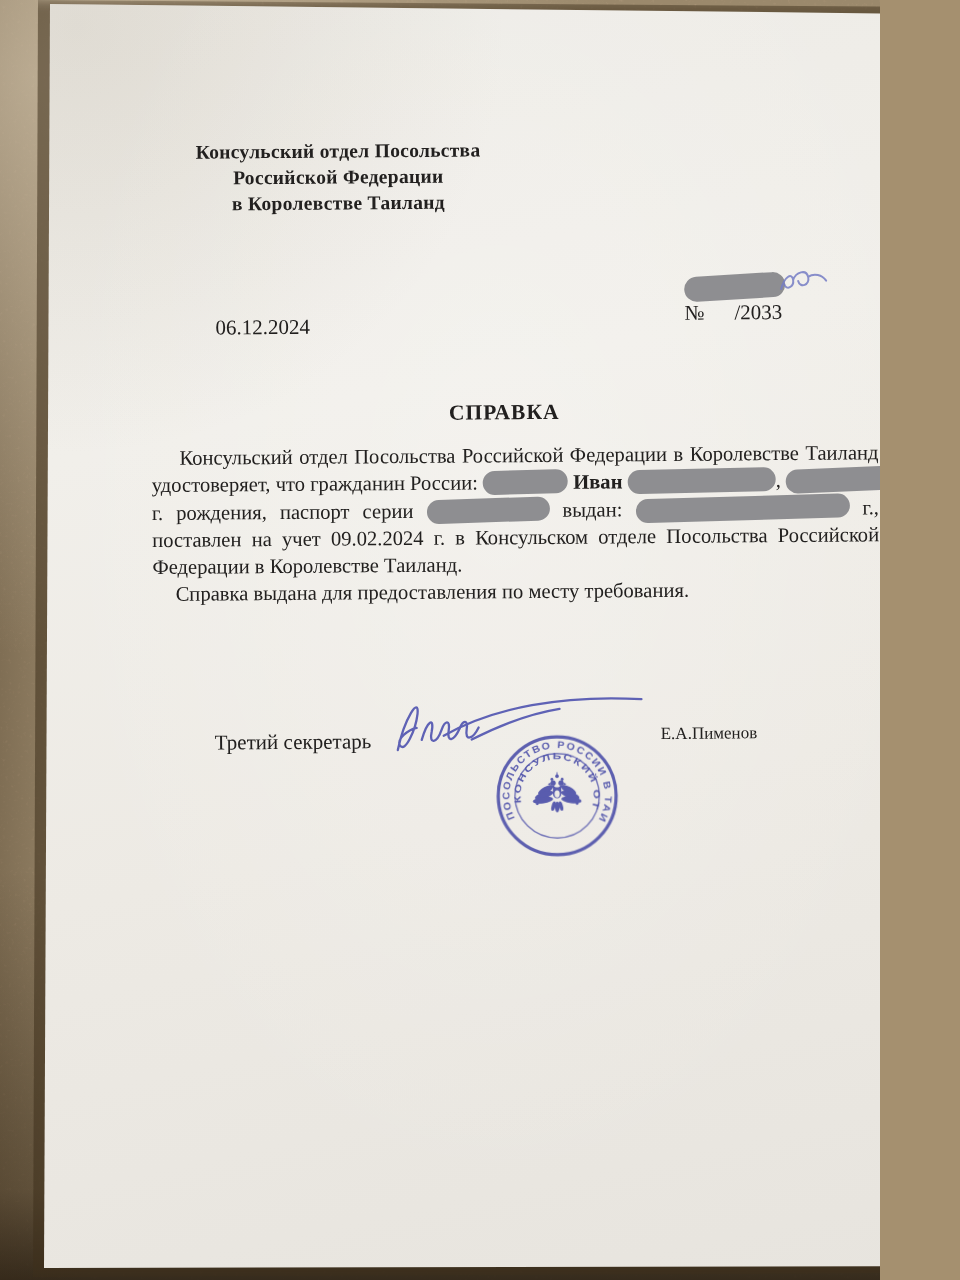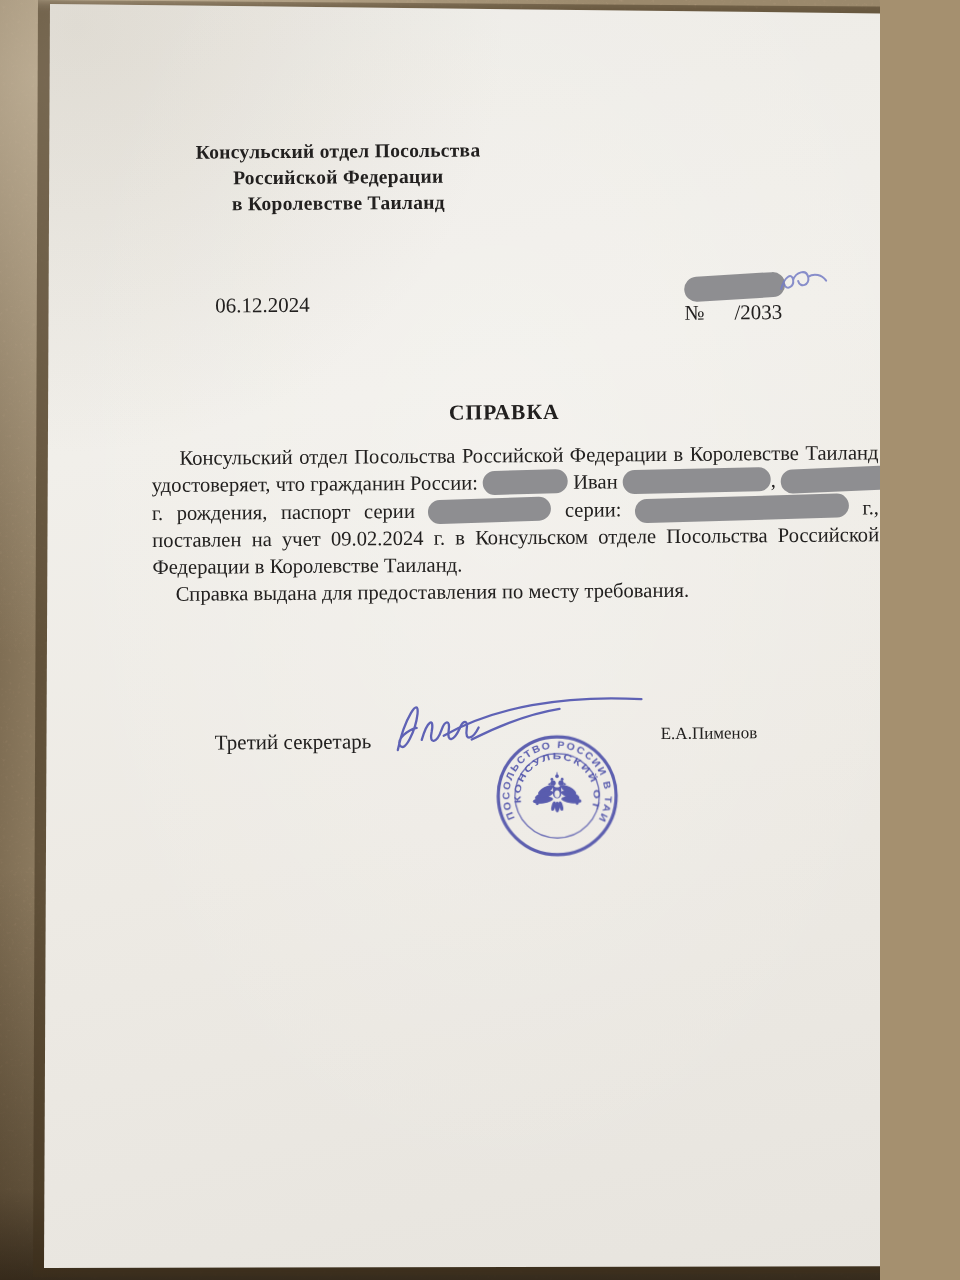--- a/index.html
+++ b/index.html
@@ -18,21 +18,21 @@
     clip-path:polygon(50px 4px,931px 14px,941px 1266px,44px 1268px);
     background:
       radial-gradient(ellipse at 52% 38%, rgba(255,255,255,.22), rgba(255,255,255,0) 65%),
       radial-gradient(circle at 8% 2%, rgba(168,156,134,.20), rgba(168,156,134,0) 28%),
       linear-gradient(168deg,#edebe6 0%,#f1efea 32%,#edeae4 62%,#e7e4de 100%);}
   .content{position:absolute;left:0;top:0;width:960px;height:1280px;z-index:4;
     transform:rotate(-0.45deg);transform-origin:150px 520px;color:#22201f;}
 
   .doc-header{position:absolute;left:185px;top:140px;width:312px;text-align:center;
     font-weight:bold;font-size:19.5px;line-height:26px;letter-spacing:.3px;}
-  .date{position:absolute;left:217px;top:294px;font-size:21px;}
+  .date{position:absolute;left:217px;top:316px;font-size:21px;}
   .numline{position:absolute;left:686px;top:305px;font-size:21px;}
   .numline .slash{margin-left:30px;}
   .num-redact{position:absolute;left:686px;top:279px;width:101px;height:25px;
     background:#8a8a8d;border-radius:13px;transform:rotate(-3deg);opacity:.97;}
   .hand-mark{position:absolute;left:780px;top:270px;z-index:5;}
 
   .doc-title{position:absolute;left:330px;top:403px;width:350px;text-align:center;
     font-weight:bold;font-size:21.5px;letter-spacing:1px;}
 
   .body-block{position:absolute;left:152px;top:445px;width:727px;
@@ -41,21 +41,21 @@
   .bline.nojust{text-align:left;text-align-last:left;}
   .ind1{text-indent:28px;}
   .ind2{text-indent:23px;}
   .redact{display:inline-block;background:#8a8a8d;border-radius:12px;height:24px;
     vertical-align:-5px;opacity:.97;}
   .r-a{width:85px;transform:rotate(-1.2deg);}
   .r-b{width:148px;transform:rotate(-.8deg);}
   .r-c{width:111px;transform:rotate(-2deg);}
   .r-d{width:123px;transform:rotate(-1.5deg);}
   .r-e{width:214px;transform:rotate(-1.2deg);}
-  .bname{font-weight:normal;}
+  .bname{font-weight:bold;}
 
   .sig-role{position:absolute;left:213px;top:731px;font-size:21px;}
   .sig-name{position:absolute;left:659px;top:728px;font-size:17px;}
   .sig-svg{position:absolute;left:382px;top:686px;z-index:6;}
   .stamp{position:absolute;left:492px;top:736px;z-index:5;filter:blur(.35px);opacity:.92;}
 </style>
 </head>
 <body>
 
 <div class="stage">
@@ -97,21 +97,21 @@
 
     <div class="body-block">
       <div class="bline ind1">Консульский отдел Посольства Российской Федерации в Королевстве Таиланд</div>
       <div class="bline"><span>удостоверяет, что гражданин России:</span>
         <span class="redact r-a"></span>
         <span class="bname">Иван</span>
         <span class="redact r-b"></span><span>,</span>
         <span class="redact r-c"></span></div>
       <div class="bline"><span>г. рождения, паспорт серии</span>
         <span class="redact r-d"></span>
-        <span>серии:</span>
+        <span>выдан:</span>
         <span class="redact r-e"></span>
         <span>г.,</span></div>
       <div class="bline">поставлен на учет 09.02.2024 г. в Консульском отделе Посольства Российской</div>
       <div class="bline nojust">Федерации в Королевстве Таиланд.</div>
       <div class="bline nojust ind2">Справка выдана для предоставления по месту требования.</div>
     </div>
 
     <div class="sig-role">Третий секретарь</div>
     <div class="sig-name">Е.А.Пименов</div>
 

